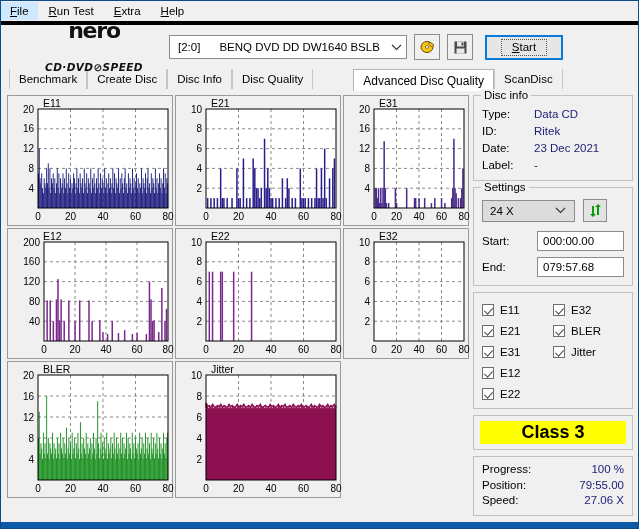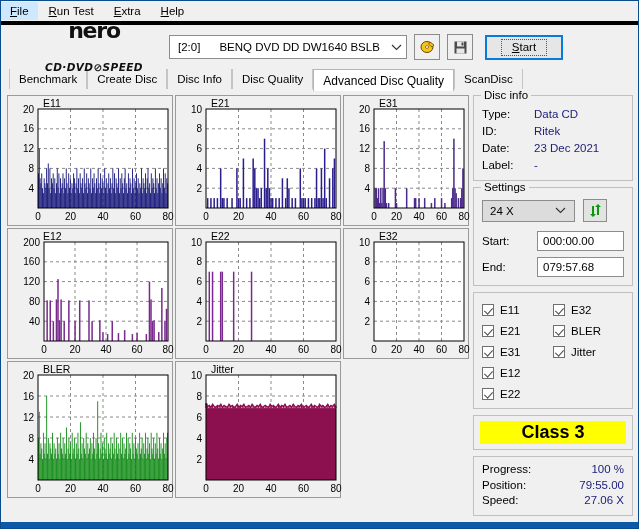--- a/index.html
+++ b/index.html
@@ -98,20 +98,21 @@
   .tabs { display:flex; align-items:flex-start; height:22px; padding-left:8px; background:#f0f0f0; }
   .tab {
     height:20px; padding:0 9px; display:flex; align-items:center;
     font-size:11.5px; color:#000;
     border-left:1px solid #c4c4c4; border-right:1px solid #c4c4c4;
     background:#f0f0f0;
   }
   .tab.sel {
     height:22px; background:#ffffff; border:1px solid #b6b6b6; border-bottom:none;
     font-size:12px;
+    margin-left:40px;
   }
 
   
   .main { position:relative; height:404px; padding:4px 5px 0 6px; display:flex; }
   .charts { width:463px; flex:none; }
   .chart-row { display:flex; }
   .panel {
     background:#f0f0f0; border:1px solid #9a9a9a;
     position:relative;
   }

